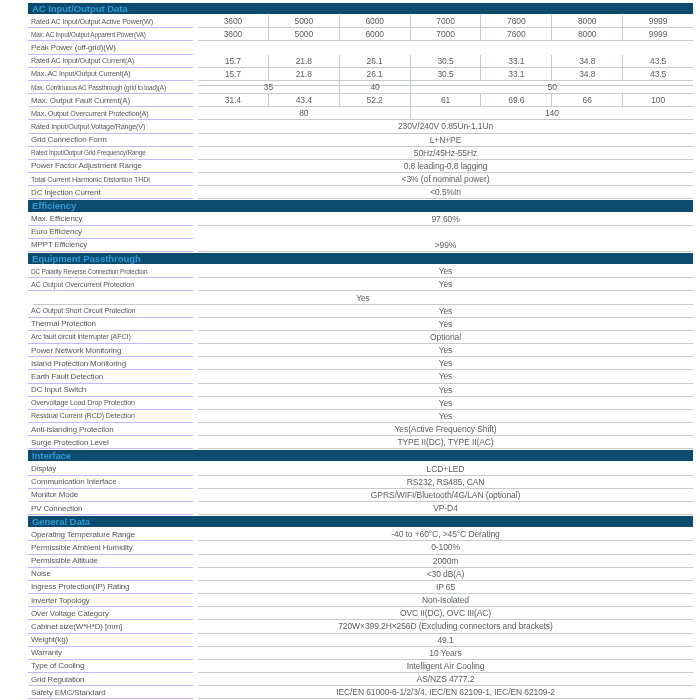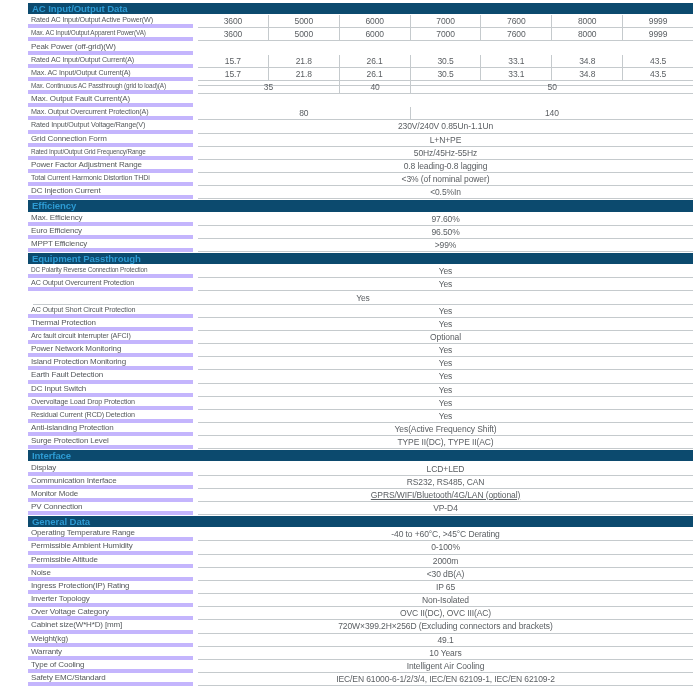--- a/index.html
+++ b/index.html
@@ -39,21 +39,21 @@
     white-space: nowrap;
   }
   .row {
     height: 13.16px;
     box-sizing: border-box;
     display: flex;
   }
   .label-cell {
     width: 165px;
     box-sizing: border-box;
-    border-bottom: 4px solid #c4b5fd;
+    border-bottom: 1px solid #c4b5fd;
     display: flex;
     align-items: center;
     padding-left: 3px;
     color: #55595d;
     font-size: 8px;
     letter-spacing: -0.15px;
     white-space: nowrap;
     overflow: hidden;
   }
   .label-cell.mid { font-size: 7.2px; }
@@ -151,20 +151,29 @@
       <div class="gap"></div>
       <div class="values">
         <div class="vcell" style="flex-grow: 2;">35</div>
         <div class="vcell" style="flex-grow: 1;">40</div>
         <div class="vcell" style="flex-grow: 4;">50</div>
       </div>
     </div>
     <div class="row">
       <div class="label-cell">Max. Output Fault Current(A)</div>
       <div class="gap"></div>
+      <div class="values">
+        <div class="vcell" style="flex-grow: 1;">31.4</div>
+        <div class="vcell" style="flex-grow: 1;">43.4</div>
+        <div class="vcell" style="flex-grow: 1;">52.2</div>
+        <div class="vcell" style="flex-grow: 1;">61</div>
+        <div class="vcell" style="flex-grow: 1;">69.6</div>
+        <div class="vcell" style="flex-grow: 1;">66</div>
+        <div class="vcell" style="flex-grow: 1;">100</div>
+      </div>
     </div>
     <div class="row">
       <div class="label-cell mid">Max. Output Overcurrent Protection(A)</div>
       <div class="gap"></div>
       <div class="values">
         <div class="vcell" style="flex-grow: 3;">80</div>
         <div class="vcell" style="flex-grow: 4;">140</div>
       </div>
     </div>
     <div class="row">
@@ -217,23 +226,20 @@
     <div class="row">
       <div class="label-cell">Max. Efficiency</div>
       <div class="gap"></div>
       <div class="values">
         <div class="vcell" style="flex-grow: 7;">97.60%</div>
       </div>
     </div>
     <div class="row">
       <div class="label-cell">Euro Efficiency</div>
       <div class="gap"></div>
-      <div class="values">
-        <div class="vcell" style="flex-grow: 7;">96.50%</div>
-      </div>
     </div>
     <div class="row">
       <div class="label-cell">MPPT Efficiency</div>
       <div class="gap"></div>
       <div class="values">
         <div class="vcell" style="flex-grow: 7;">&gt;99%</div>
       </div>
     </div>
     <div class="sec-head">
       <div class="sec-head-band">
@@ -353,21 +359,21 @@
       <div class="label-cell">Communication Interface</div>
       <div class="gap"></div>
       <div class="values">
         <div class="vcell" style="flex-grow: 7;">RS232, RS485, CAN</div>
       </div>
     </div>
     <div class="row">
       <div class="label-cell">Monitor Mode</div>
       <div class="gap"></div>
       <div class="values">
-        <div class="vcell" style="flex-grow: 7; text-decoration: underline;">GPRS/WIFI/Bluetooth/4G/LAN (optional)</div>
+        <div class="vcell" style="flex-grow: 7;">GPRS/WIFI/Bluetooth/4G/LAN (optional)</div>
       </div>
     </div>
     <div class="row">
       <div class="label-cell">PV Connection</div>
       <div class="gap"></div>
       <div class="values">
         <div class="vcell" style="flex-grow: 7;">VP-D4</div>
       </div>
     </div>
     <div class="sec-head">
@@ -446,19 +452,26 @@
       </div>
     </div>
     <div class="row">
       <div class="label-cell">Type of Cooling</div>
       <div class="gap"></div>
       <div class="values">
         <div class="vcell" style="flex-grow: 7;">Intelligent Air Cooling</div>
       </div>
     </div>
     <div class="row">
+      <div class="label-cell">Grid Regulation</div>
+      <div class="gap"></div>
+      <div class="values">
+        <div class="vcell" style="flex-grow: 7;">AS/NZS 4777.2</div>
+      </div>
+    </div>
+    <div class="row">
       <div class="label-cell">Safety EMC/Standard</div>
       <div class="gap"></div>
       <div class="values">
         <div class="vcell" style="flex-grow: 7;">IEC/EN 61000-6-1/2/3/4, IEC/EN 62109-1, IEC/EN 62109-2</div>
       </div>
     </div>
   </div>
 
 </body></html>

